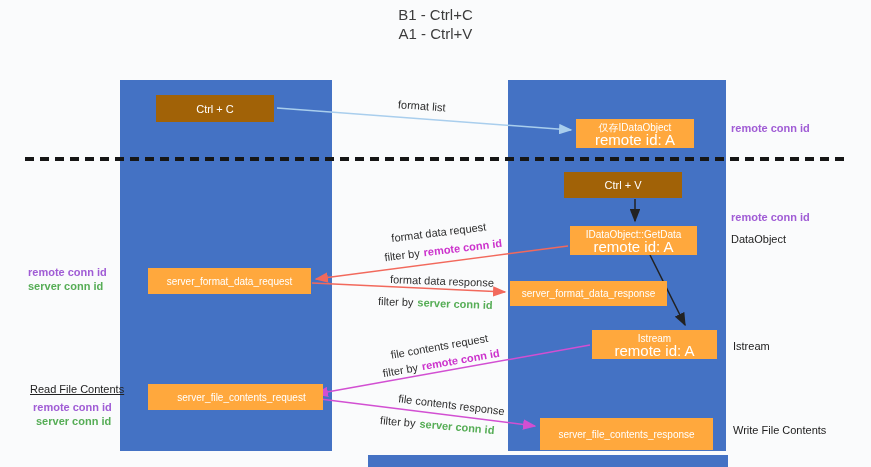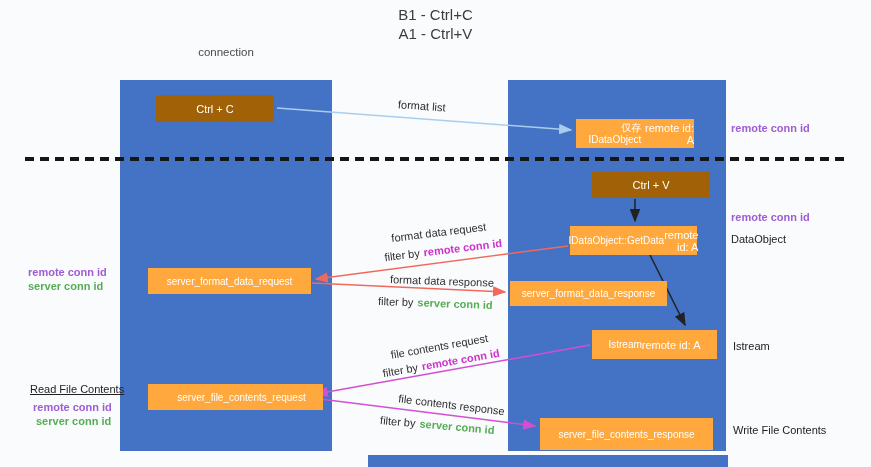--- a/index.html
+++ b/index.html
@@ -7,43 +7,42 @@
   .title{position:absolute;left:0;top:5px;width:100%;text-align:center;font-size:15px;color:#3c3c3c;line-height:19px;}
   .lane-header{position:absolute;top:46px;text-align:center;font-size:11.5px;color:#4a4a4a;line-height:13px;}
   .lane{position:absolute;background:#4472C4;}
   .dashed-line{position:absolute;left:25px;top:157px;width:820px;height:4px;
     background:repeating-linear-gradient(90deg,#161616 0 9px,transparent 9px 15px);}
   .arrows{position:absolute;left:0;top:0;pointer-events:none;}
   .node{position:absolute;display:flex;align-items:center;justify-content:center;color:#fff;text-align:center;}
   .node.green{background:#a16207;font-size:11px;}
   .node.orange{background:#FFA83D;}
   .node.single{font-size:10px;}
-  .node.two{line-height:12px;text-align:right;}
+  .node.two{flex-direction:column;line-height:12px;}
   .node .l1{font-size:10px;}
-  .node .l2{font-size:11px;}
+  .node .l2{font-size:15px;}
   .alabel{position:absolute;font-size:11px;color:#2d2d2d;white-space:nowrap;}
   .alabel span:first-child{margin-right:4px;}
   .side{position:absolute;font-size:11px;white-space:nowrap;}
   .purple{color:#A05CD5;font-weight:bold;}
   .greent{color:#56AD56;font-weight:bold;}
   .magenta{color:#CC33CC;font-weight:bold;}
   .blackt{color:#222;}
 </style>
 </head>
 <body>
 
 <div class="canvas">
 
   <div class="title">
     <div>B1 - Ctrl+C</div>
     <div>A1 - Ctrl+V</div>
   </div>
 
   <div class="lane-header" style="left:120px;width:212px;">
-    <div>connection</div>
   </div>
 
   <div class="lane" style="left:120px;top:80px;width:212px;height:371px;"></div>
   <div class="lane" style="left:508px;top:80px;width:218px;height:371px;"></div>
   <div class="lane" style="left:368px;top:455px;width:360px;height:12px;"></div>
 
   <div class="dashed-line"></div>
 
   <svg class="arrows" width="871" height="467">
     <defs>
@@ -71,21 +70,21 @@
 
   <div class="node green" style="left:156px;top:95px;width:118px;height:27px;">
     <span>Ctrl + C</span>
   </div>
 
   <div class="node orange two" style="left:576px;top:119px;width:118px;height:29px;">
     <div class="l1">仅存IDataObject</div>
     <div class="l2">remote id: A</div>
   </div>
 
-  <div class="node green" style="left:592px;top:172px;width:118px;height:26px;">
+  <div class="node green" style="left:564px;top:172px;width:118px;height:26px;">
     <span>Ctrl + V</span>
   </div>
 
   <div class="node orange two" style="left:570px;top:226px;width:127px;height:29px;">
     <div class="l1">IDataObject::GetData</div>
     <div class="l2">remote id: A</div>
   </div>
 
   <div class="node orange single" style="left:510px;top:281px;width:157px;height:25px;">
     <span>server_format_data_response</span>

